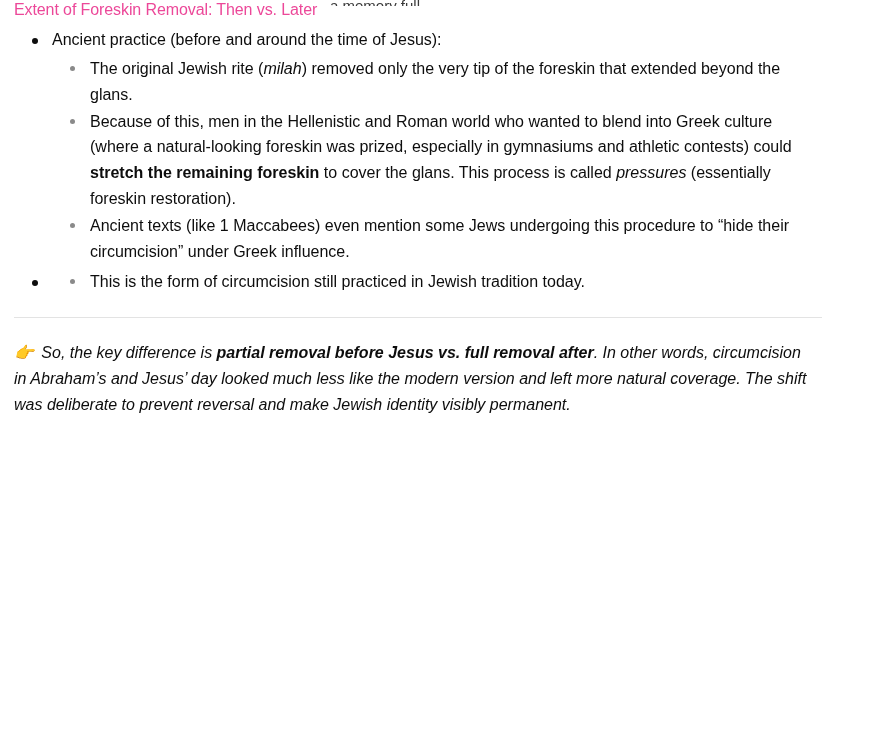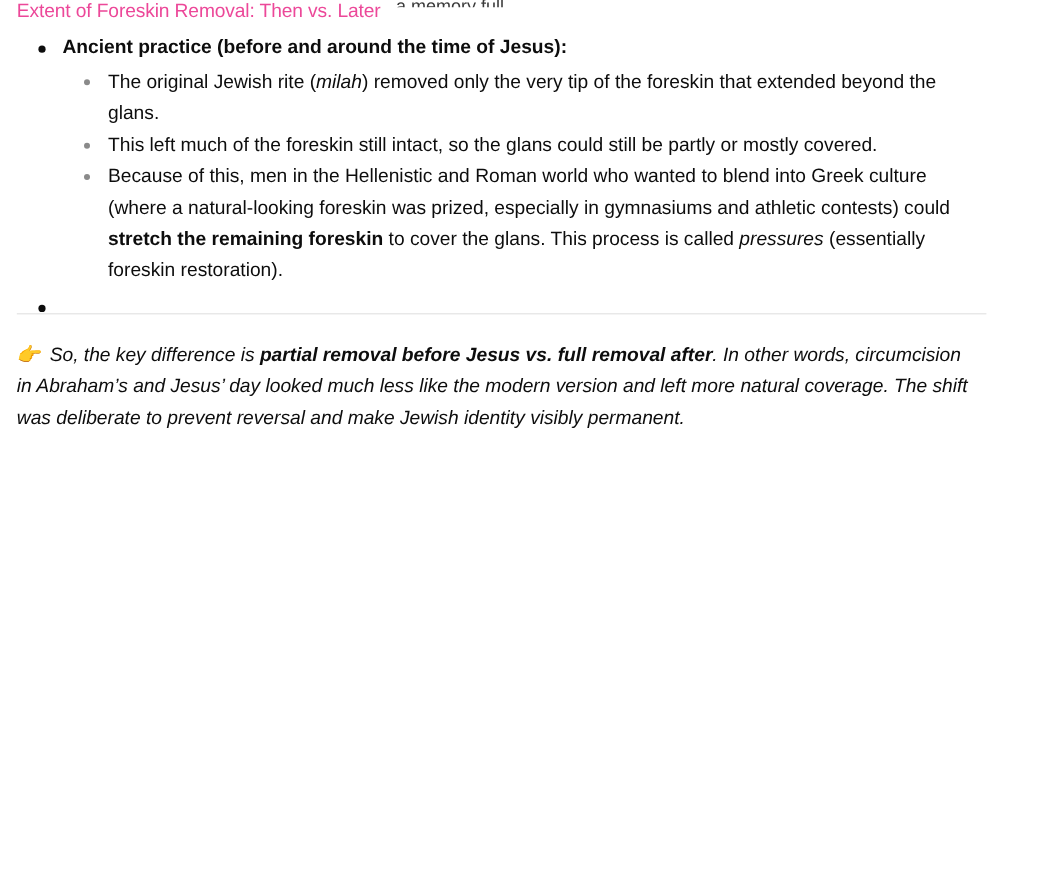--- a/index.html
+++ b/index.html
@@ -56,21 +56,21 @@
     content: "";
     position: absolute;
     left: 18px;
     top: 11px;
     width: 6px;
     height: 6px;
     border-radius: 50%;
     background: #0d0d0d;
   }
   .lvl1-label {
-    font-weight: bold;
+    font-weight: normal;
     font-size: 16px;
     line-height: 1.6;
   }
   ul.lvl2 {
     list-style: none;
     margin: 3px 0 4px 0;
     padding: 0;
   }
   ul.lvl2 > li.lvl2-item {
     position: relative;
@@ -120,30 +120,33 @@
 
   <ul class="lvl1">
 
     <li class="lvl1-item">
       <span class="lvl1-label">Ancient practice (before and around the time of Jesus):</span>
       <ul class="lvl2">
         <li class="lvl2-item">
           The original Jewish rite (<em>milah</em>) removed only the very tip of the foreskin that extended beyond the glans.
         </li>
         <li class="lvl2-item">
-          This left much of the foreskin still intact, so the glans could still be partly or mostly covered.
+          Because of this, men in the Hellenistic and Roman world who wanted to blend into Greek culture (where a natural-looking foreskin was prized, especially in gymnasiums and athletic contests) could <strong>stretch the remaining foreskin</strong> to cover the glans. This process is called <em>pressures</em> (essentially foreskin restoration).
         </li>
         <li class="lvl2-item">
-          Because of this, men in the Hellenistic and Roman world who wanted to blend into Greek culture (where a natural-looking foreskin was prized, especially in gymnasiums and athletic contests) could <strong>stretch the remaining foreskin</strong> to cover the glans. This process is called <em>pressures</em> (essentially foreskin restoration).
+          Ancient texts (like 1 Maccabees) even mention some Jews undergoing this procedure to “hide their circumcision” under Greek influence.
         </li>
       </ul>
     </li>
 
     <li class="lvl1-item">
       <ul class="lvl2">
+        <li class="lvl2-item">
+          This is the form of circumcision still practiced in Jewish tradition today.
+        </li>
       </ul>
     </li>
 
   </ul>
 
   <hr class="divider">
 
   <p class="closing">
     <span class="point-icon">👉</span>
     So, the key difference is <strong>partial removal before Jesus vs. full removal after</strong>. In other words, circumcision in Abraham’s and Jesus’ day looked much less like the modern version and left more natural coverage. The shift was deliberate to prevent reversal and make Jewish identity visibly permanent.

